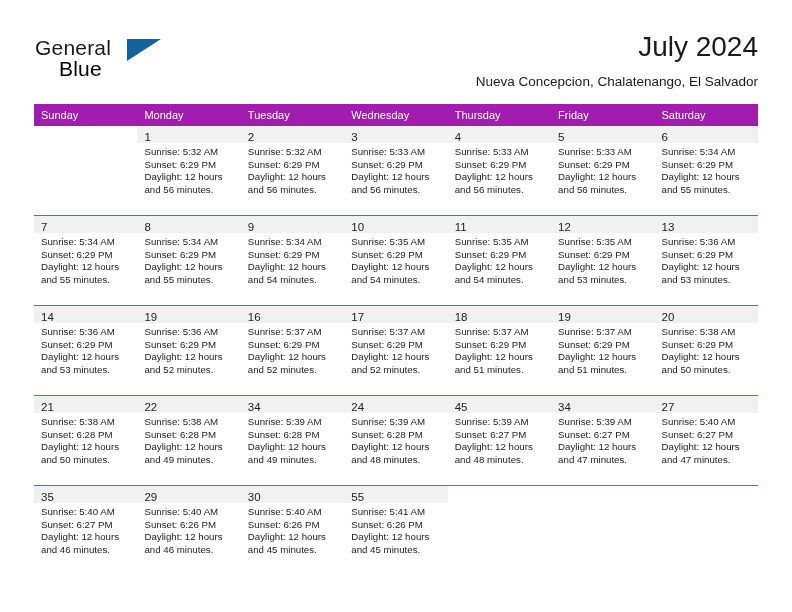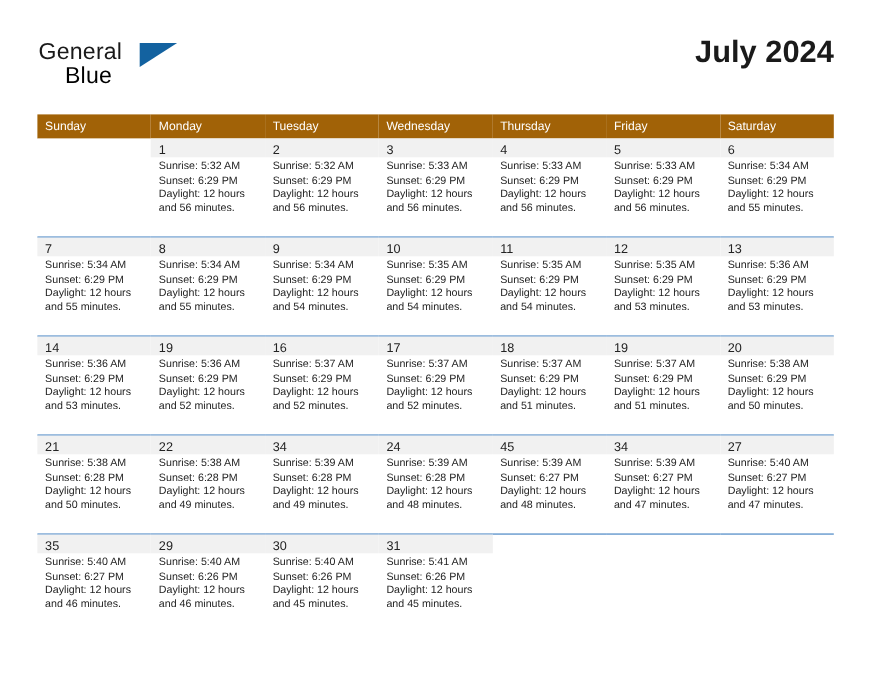--- a/index.html
+++ b/index.html
@@ -65,21 +65,21 @@
   }
 
   .title-block {
     position: absolute;
     right: 34px;
     top: 30px;
     text-align: right;
   }
   .month-title {
     font-size: 28px;
-    font-weight: bold;
+    font-weight: normal;
     color: #1a1a1a;
     line-height: 34px;
     white-space: nowrap;
   }
   .location {
     margin-top: 9px;
     font-size: 13.5px;
     color: #1a1a1a;
     line-height: 17px;
     white-space: nowrap;
@@ -93,21 +93,21 @@
     width: 724px;
   }
   .cal-table {
     border-collapse: collapse;
     table-layout: fixed;
     width: 724px;
   }
   .cal-table col { width: 103.43px; }
 
   thead th {
-    background: #a16207;
+    background: #a21caf;
     color: #ffffff;
     font-size: 11px;
     font-weight: normal;
     text-align: left;
     padding: 5px 0 5px 7px;
     height: 11px;
     line-height: 12px;
     border: none;
   }
 
@@ -158,20 +158,21 @@
   <div class="header">
 
     <div class="brand">
       <span class="brand-general">General</span>
       <span class="brand-triangle"></span>
       <span class="brand-blue">Blue</span>
     </div>
 
     <div class="title-block">
       <div class="month-title">July 2024</div>
+      <div class="location">Nueva Concepcion, Chalatenango, El Salvador</div>
     </div>
 
   </div>
 
   <div class="calendar">
     <table class="cal-table">
       <colgroup>
         <col>
           <col>
           <col>
@@ -532,21 +533,21 @@
                 <div class="cell-lines">
                   <div class="cell-line">Sunrise: 5:40 AM</div>
                   <div class="cell-line">Sunset: 6:26 PM</div>
                   <div class="cell-line">Daylight: 12 hours</div>
                   <div class="cell-line">and 45 minutes.</div>
                 </div>
               </div>
             </td>
             <td>
               <div class="cell">
-                <div class="daynum-band"><span class="daynum">31</span></div>
+                <div class="daynum-band"><span class="daynum">55</span></div>
                 <div class="cell-lines">
                   <div class="cell-line">Sunrise: 5:41 AM</div>
                   <div class="cell-line">Sunset: 6:26 PM</div>
                   <div class="cell-line">Daylight: 12 hours</div>
                   <div class="cell-line">and 45 minutes.</div>
                 </div>
               </div>
             </td>
             <td>
               <div class="cell empty">

